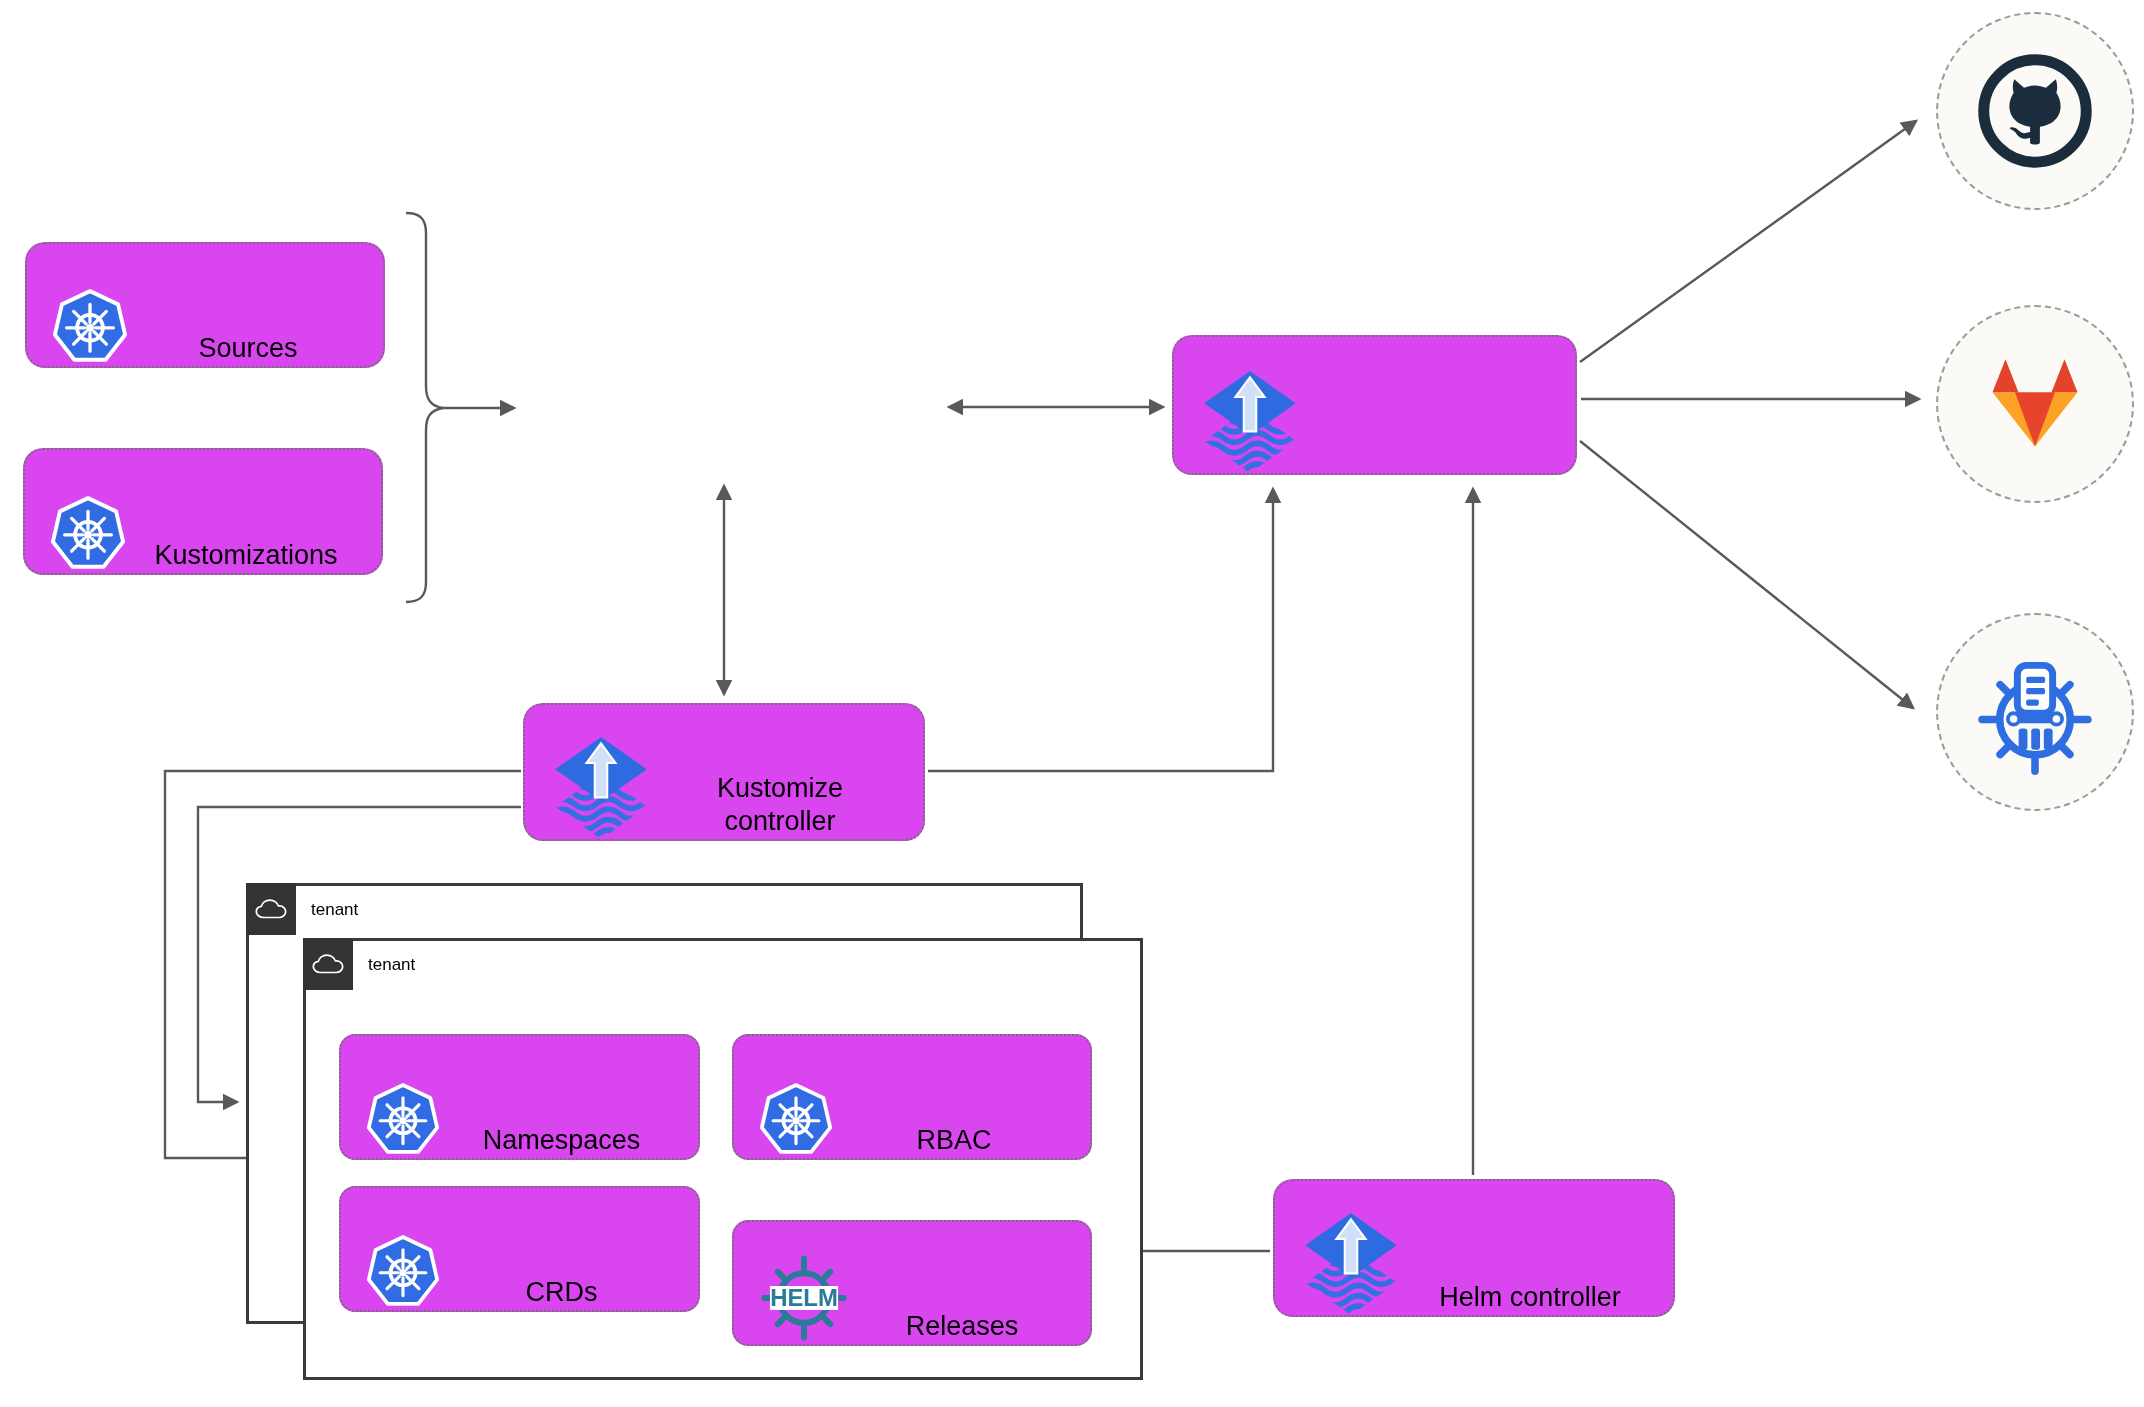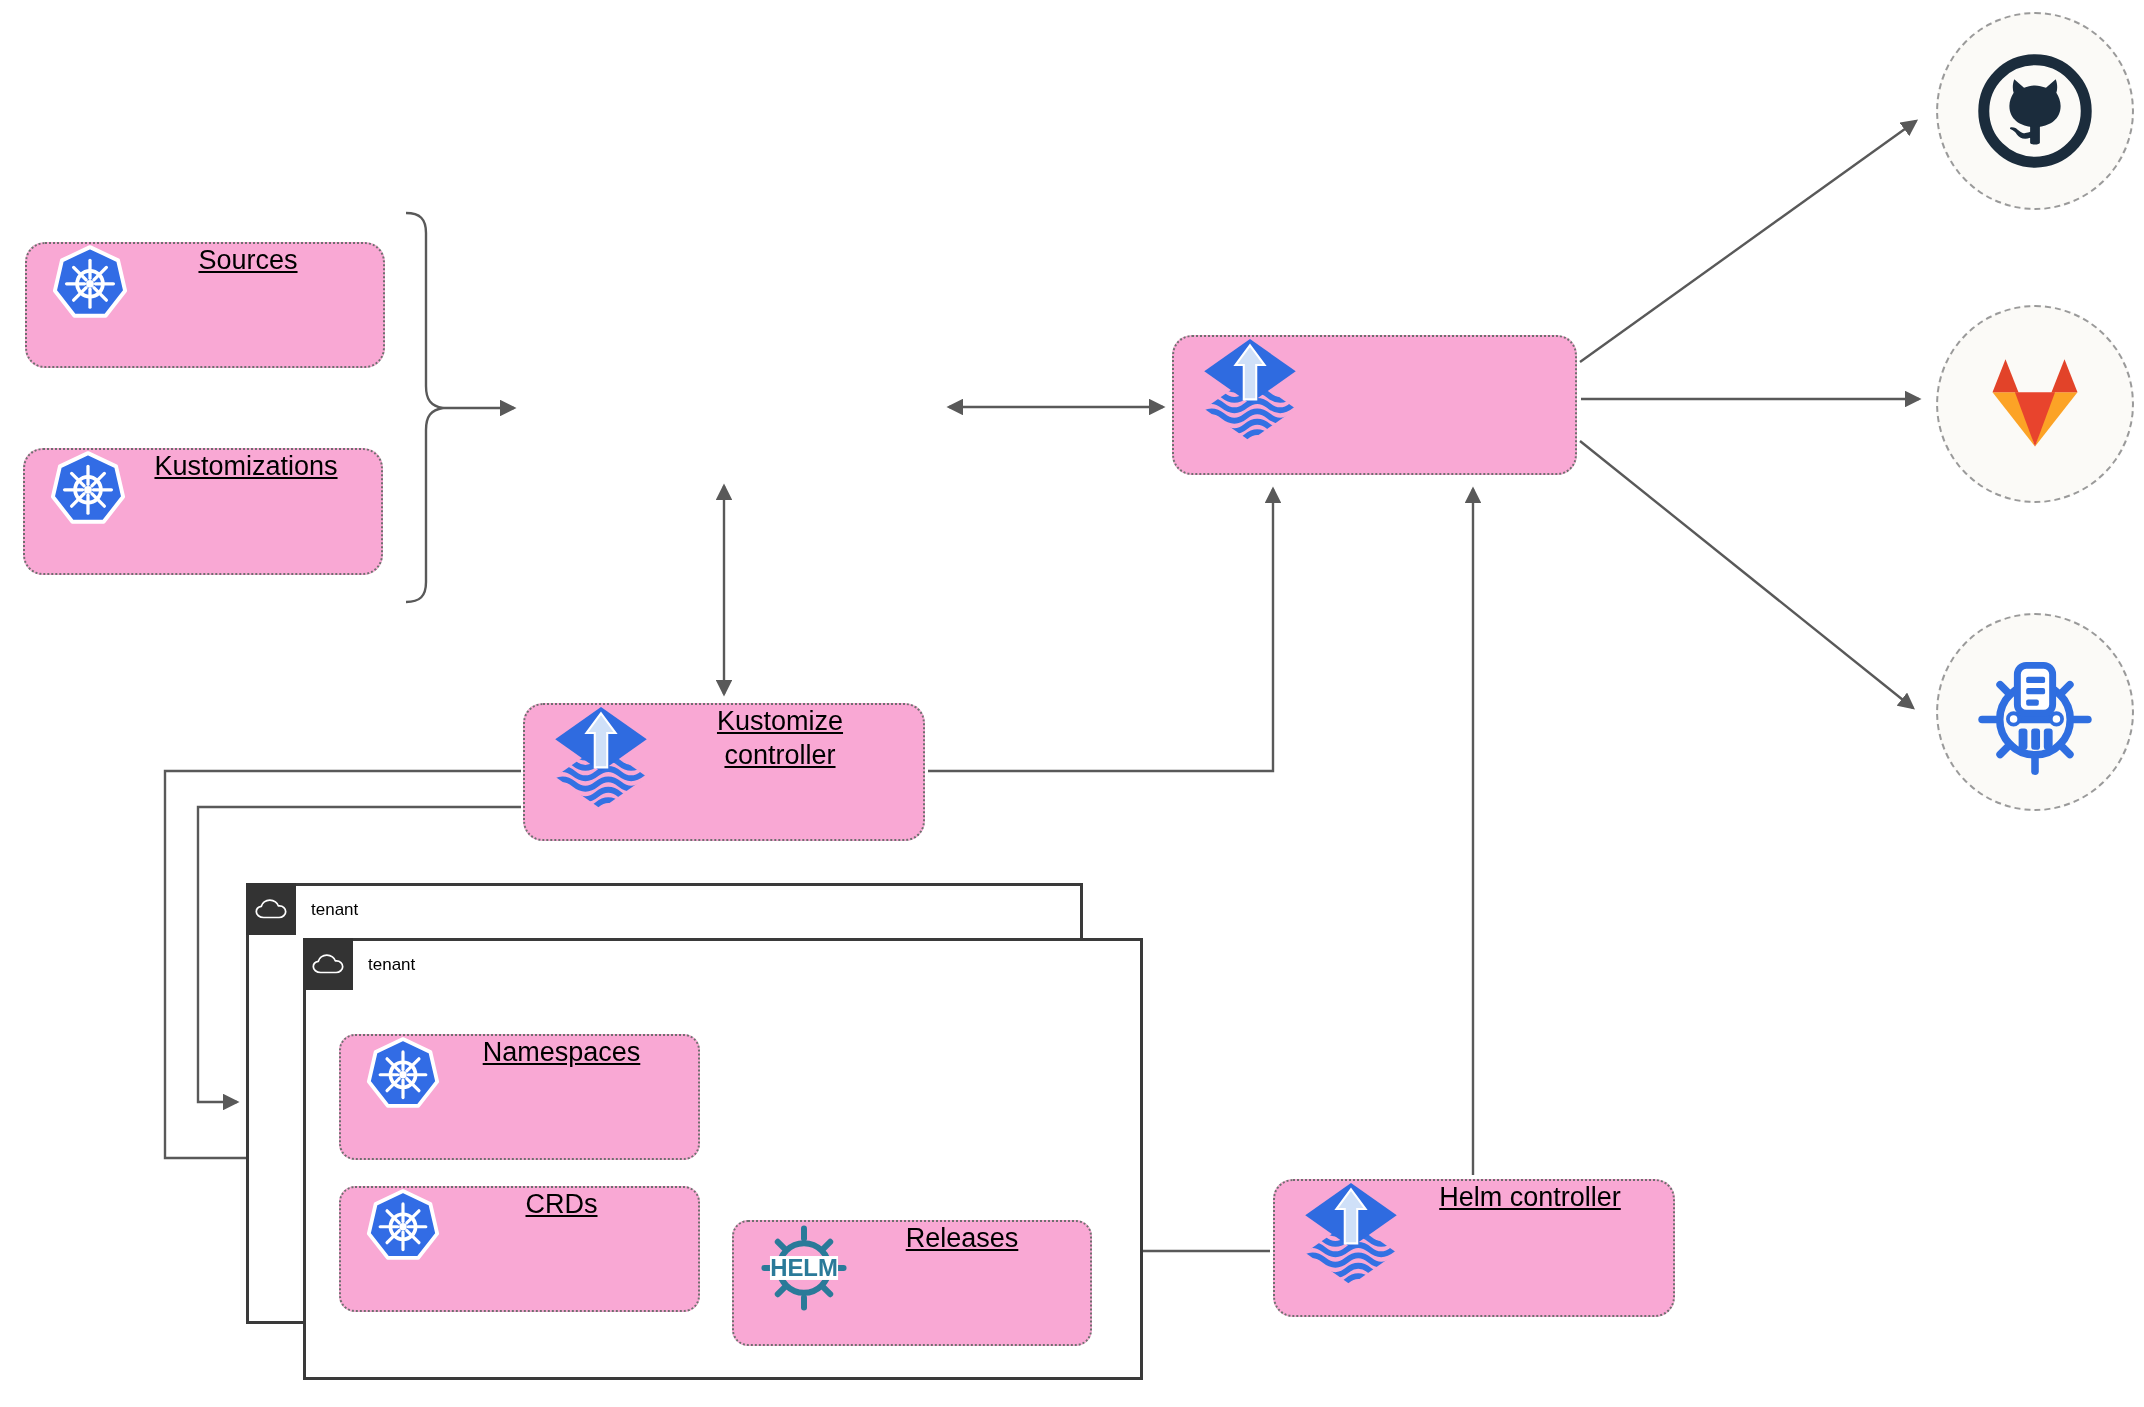--- a/index.html
+++ b/index.html
@@ -6,28 +6,27 @@
   #canvas{
     position:relative;
     width:2144px;height:1407px;
     background:#ffffff;
     font-family:"Liberation Sans", sans-serif;
     overflow:hidden;
   }
   svg.connector-layer{position:absolute;left:0;top:0;z-index:1;}
   .node{
     position:absolute;
-    background:#f9a8d4;
+    background:#d946ef;
     border:2px dotted #6f6f6f;
     border-radius:20px;
-    display:flex;align-items:flex-start;
+    display:flex;align-items:flex-end;
     box-sizing:border-box;
     padding:0 16px 0 24px;
     z-index:4;
-    text-decoration:underline;
   }
   .node .icon-wrap{flex:0 0 auto;display:flex;align-items:center;justify-content:center;}
   .node .node-label{
     flex:1 1 auto;text-align:center;
     font-size:27px;color:#000;line-height:1.25;
   }
   .node .node-label.two-line{max-width:200px;margin:0 auto;}
   .tenant-box{
     position:absolute;background:#ffffff;
     border:3px solid #3a3a3a;box-sizing:border-box;
@@ -240,20 +239,28 @@
 
   <div class="node inner-node" style="left:339px;top:1034px;width:361px;height:126px;">
     <span class="icon-wrap">
       <svg width="76" height="76">
           <use href="#k8s-icon"></use>
         </svg>
     </span>
     <span class="node-label">Namespaces</span>
   </div>
 
+  <div class="node inner-node" style="left:732px;top:1034px;width:360px;height:126px;">
+    <span class="icon-wrap">
+      <svg width="76" height="76">
+          <use href="#k8s-icon"></use>
+        </svg>
+    </span>
+    <span class="node-label">RBAC</span>
+  </div>
 
   <div class="node inner-node" style="left:339px;top:1186px;width:361px;height:126px;">
     <span class="icon-wrap">
       <svg width="76" height="76">
           <use href="#k8s-icon"></use>
         </svg>
     </span>
     <span class="node-label">CRDs</span>
   </div>
 

